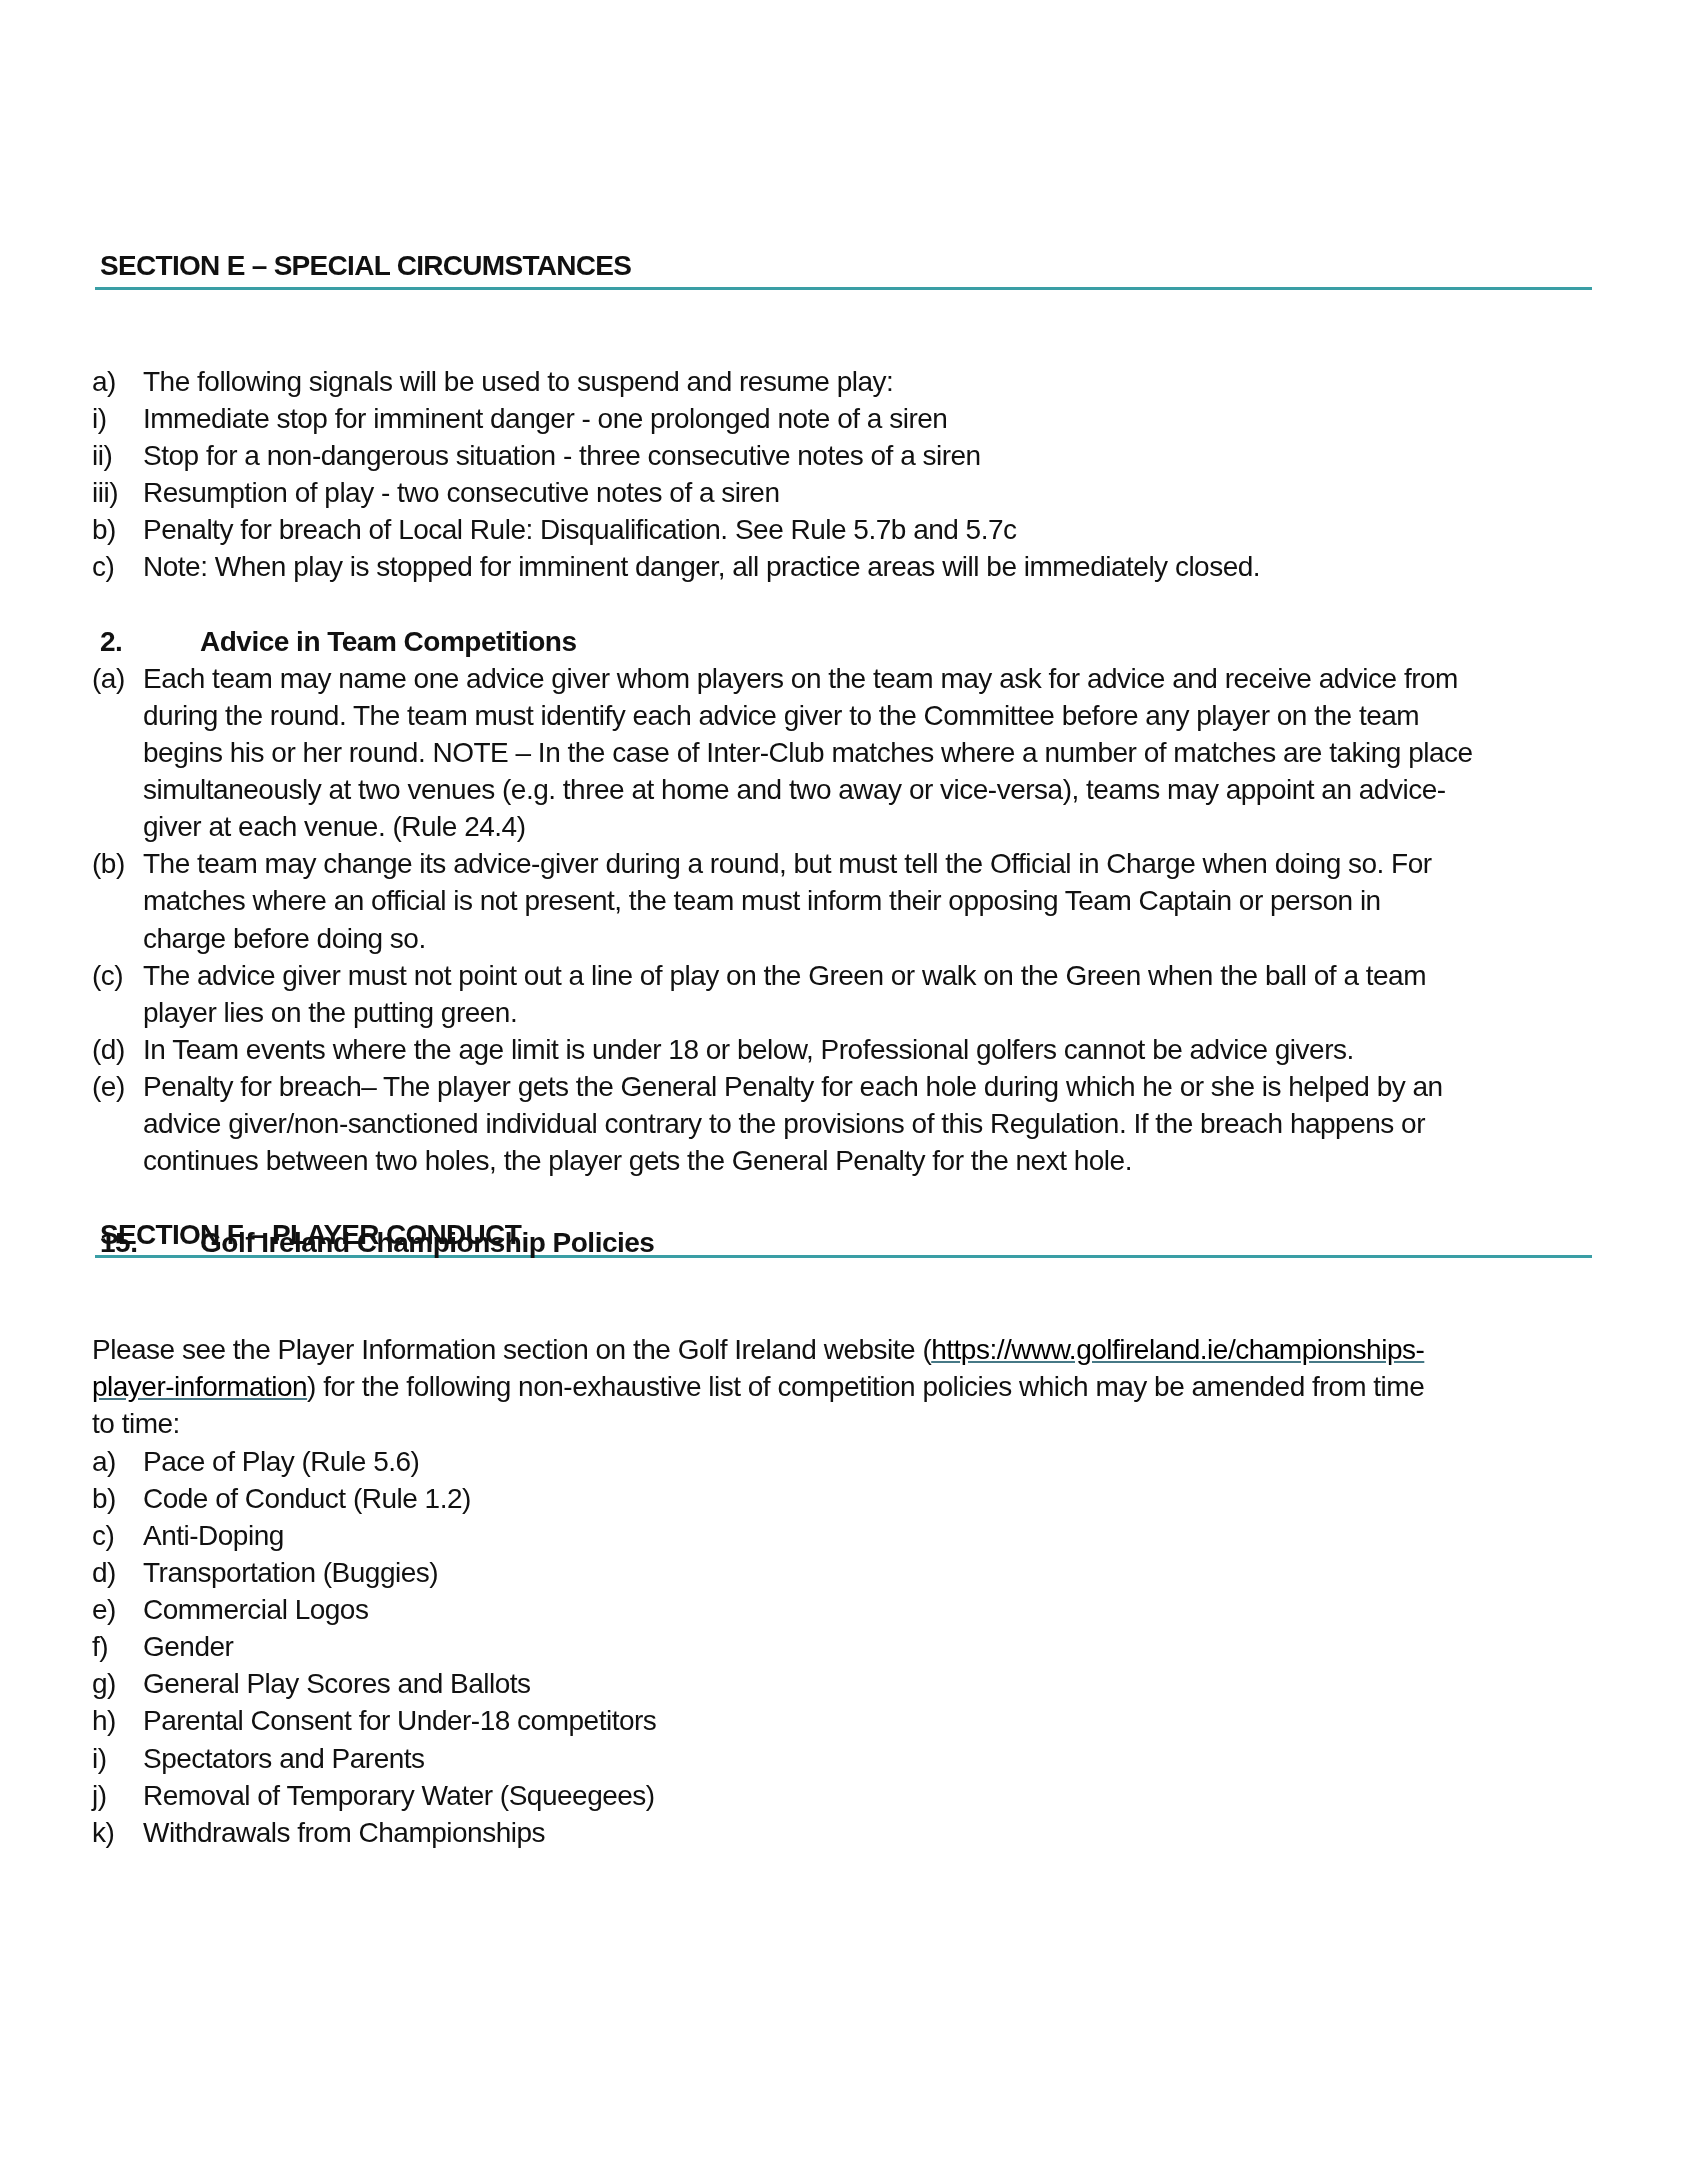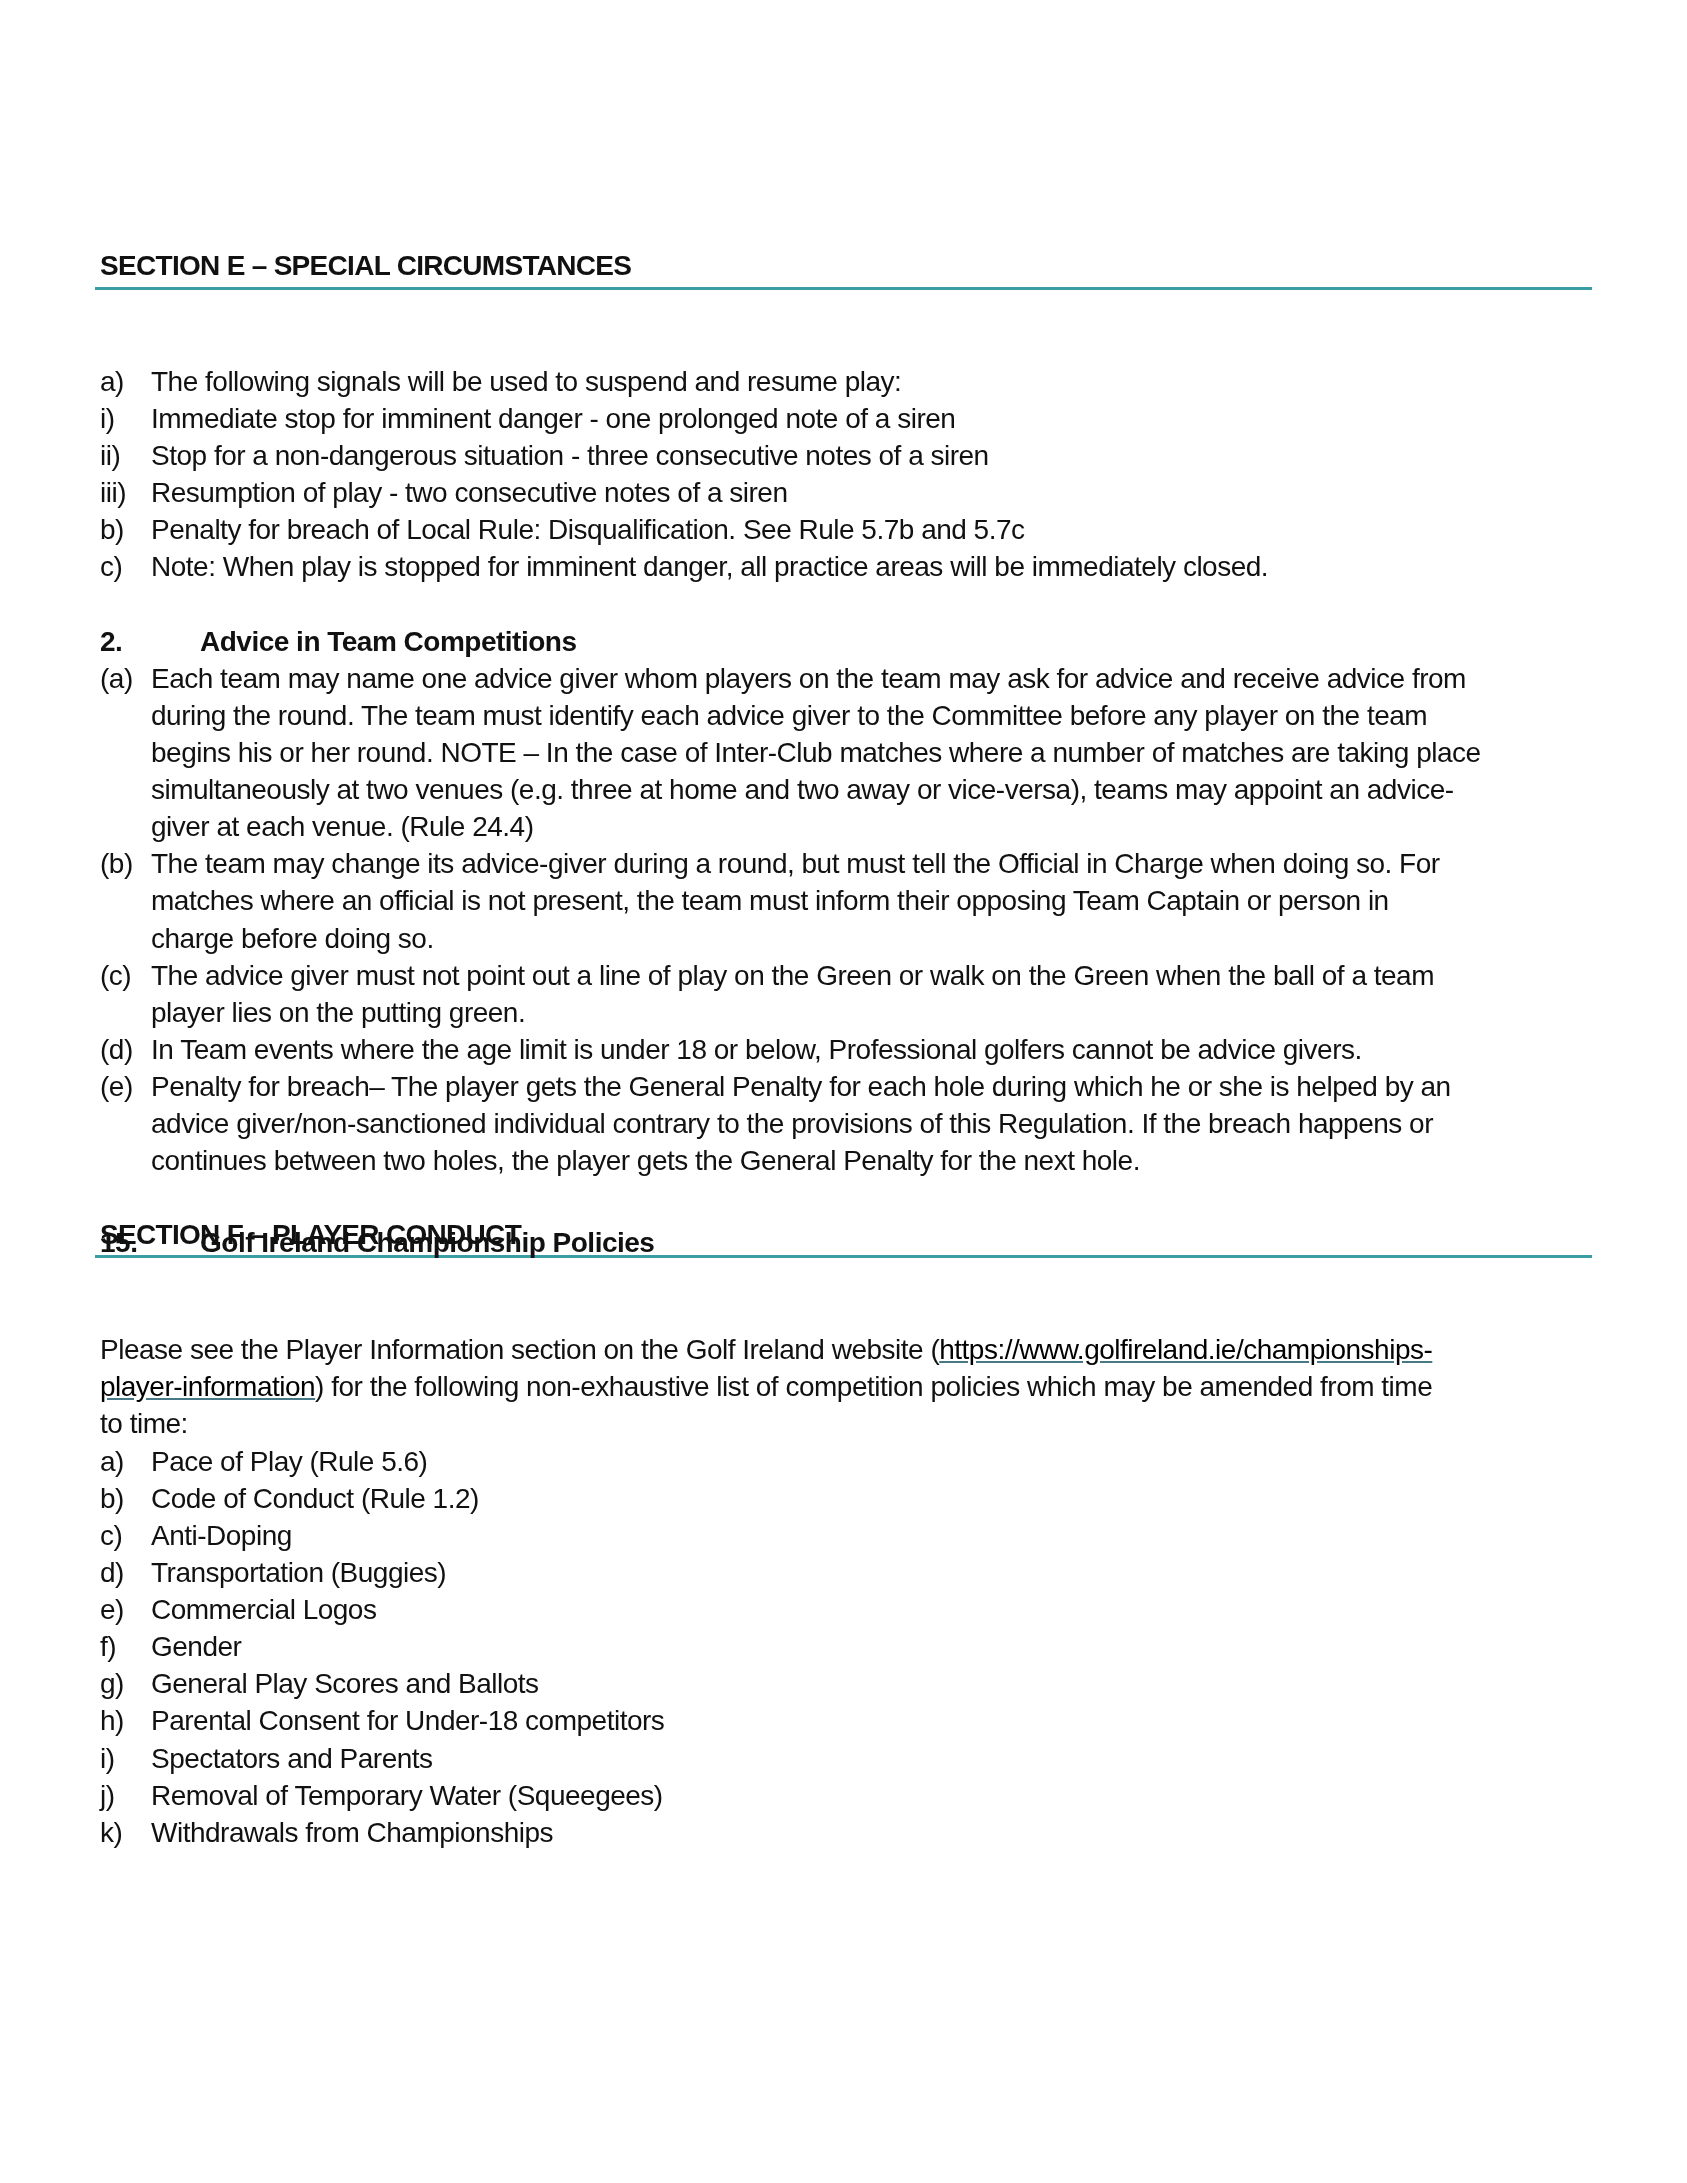--- a/index.html
+++ b/index.html
@@ -1,19 +1,19 @@
 <!DOCTYPE html>
 <html style="font-size:13.5px"><head>
 <meta charset="utf-8">
 <style>
   html, body { margin: 0; padding: 0; background: #ffffff; }
   body { width: 1687px; height: 2183px; position: relative; overflow: hidden;
          font-family: "Liberation Sans", sans-serif; color: #111111; }
   .page { position: absolute; left: 0; top: 0; width: 1646px; height: 2183px; }
-  .line { position: absolute; left: 100px; white-space: nowrap; font-size: 28px; line-height: 37px; height: 37px; letter-spacing: -0.5px; }
+  .line { position: absolute; left: 92px; white-space: nowrap; font-size: 28px; line-height: 37px; height: 37px; letter-spacing: -0.5px; }
   .sec-head { position: absolute; left: 100px; font-size: 28px; font-weight: bold; line-height: 37px; letter-spacing: -0.7px; white-space: nowrap; }
   .rule { position: absolute; left: 95px; width: 1497px; height: 2.5px; background: #3a9ea5; }
   .item-head { position: absolute; left: 100px; font-size: 28px; font-weight: bold; line-height: 37px; white-space: nowrap; letter-spacing: -0.5px; }
   .item-head .num { display: inline-block; width: 100px; }
   .lbl { display: inline-block; width: 51px; }
   a.link { color: #000000; text-decoration: underline; text-decoration-color: #467886; }
 </style>
 </head>
 <body>
 

